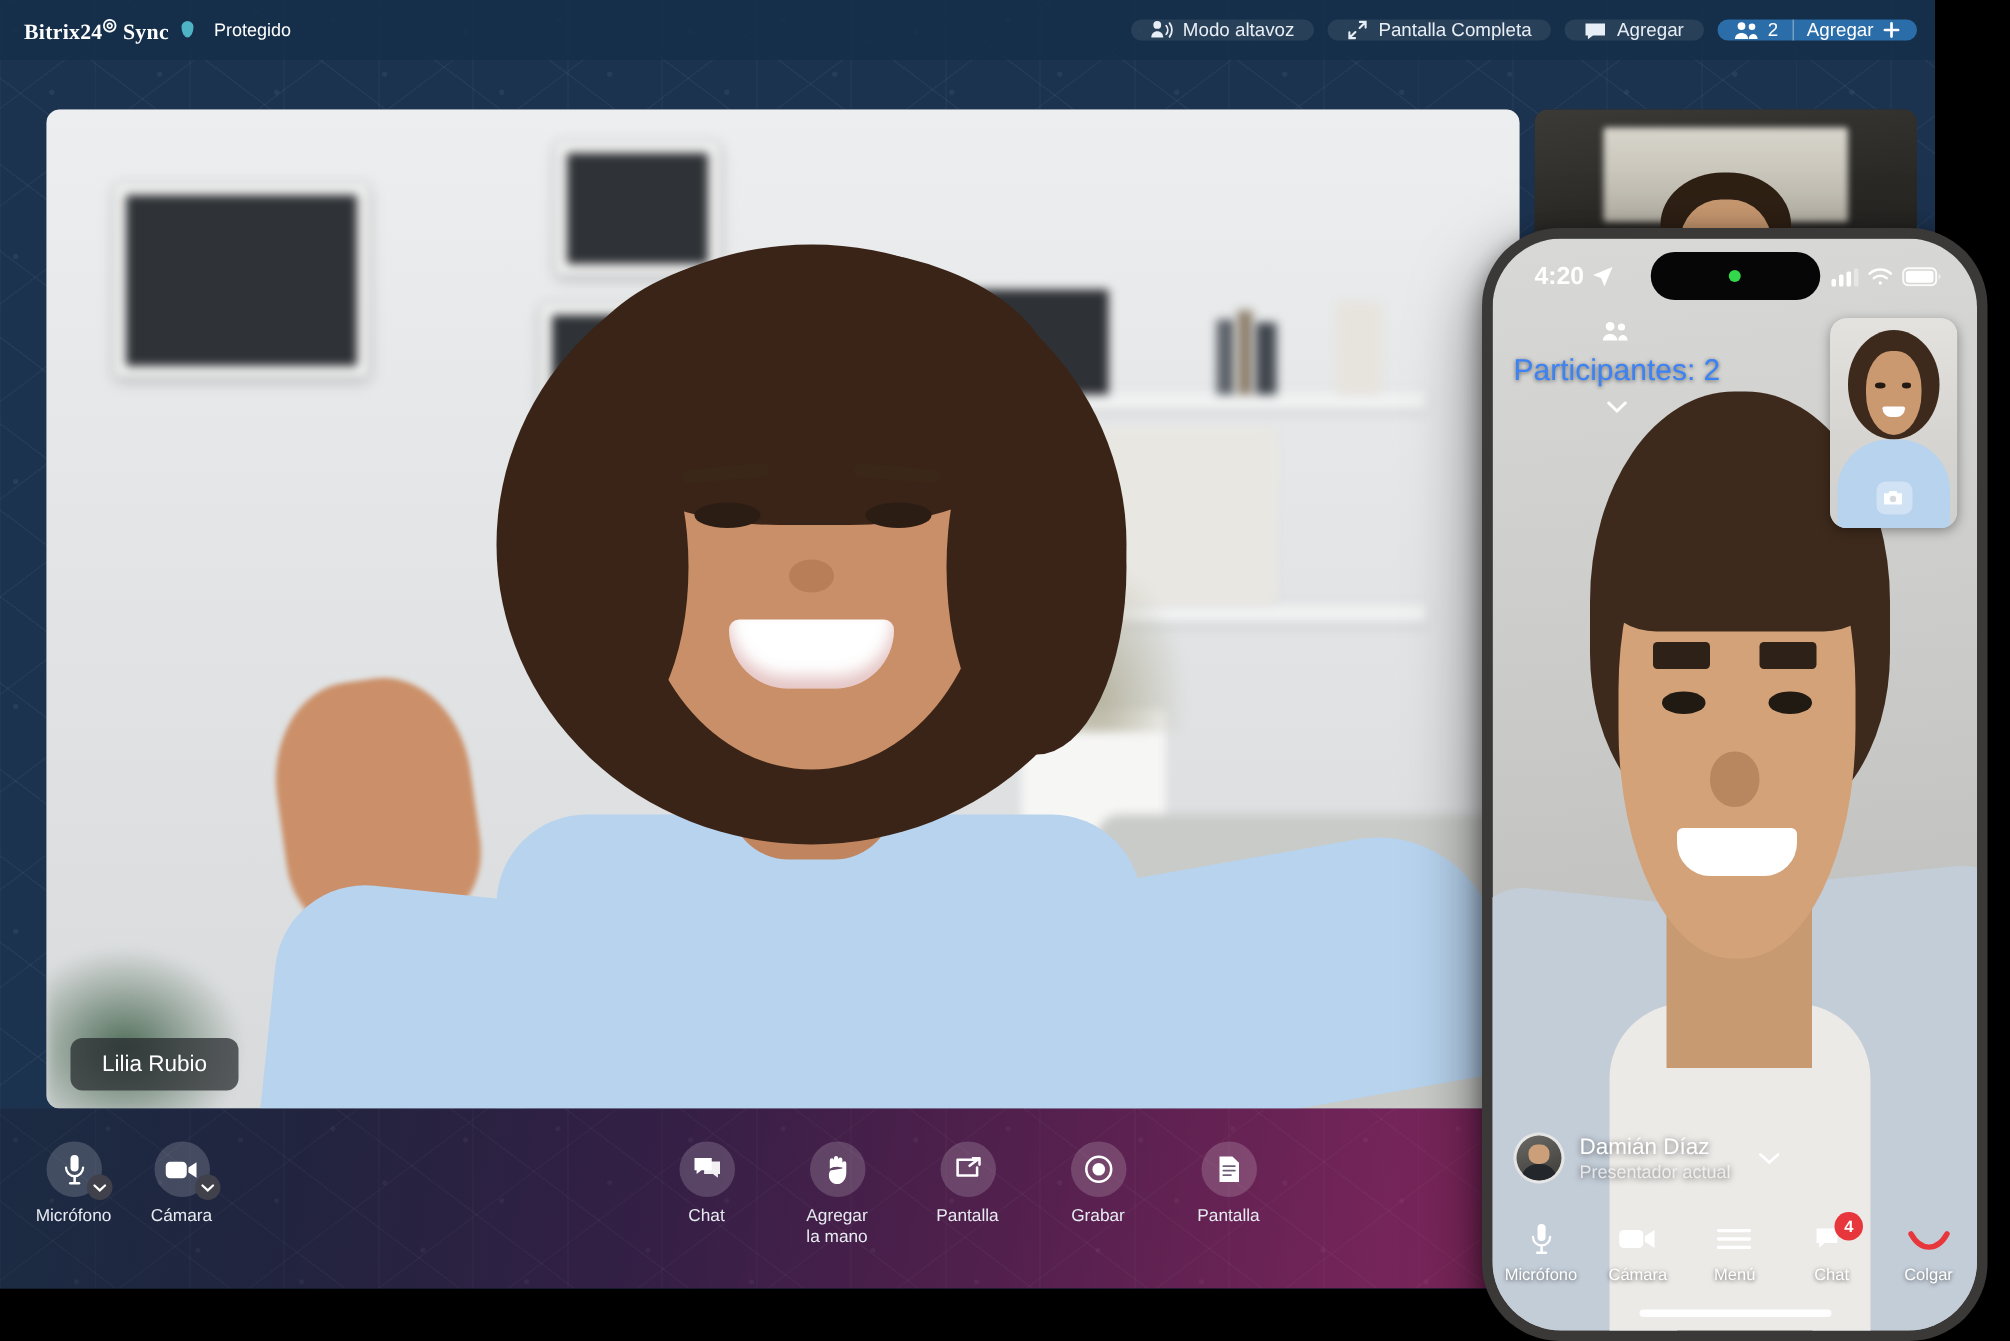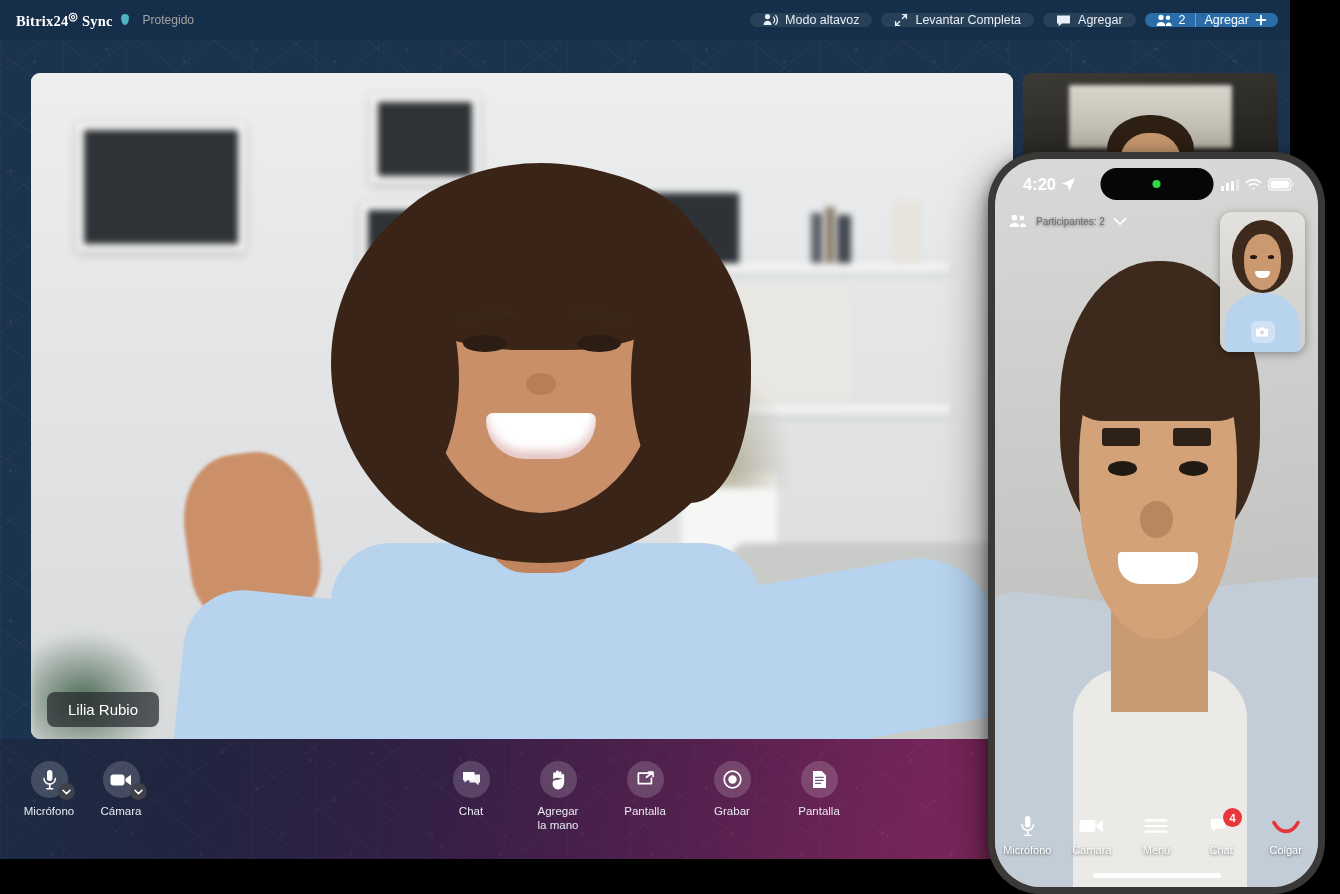--- a/index.html
+++ b/index.html
@@ -45,21 +45,21 @@
     display:flex; align-items:center;
     z-index:30;
   }
   #brand{ display:flex; align-items:center; gap:7px; margin-left:16px; }
   .brand-text{ color:#fff; font-size:14.5px; font-weight:bold; letter-spacing:.2px; white-space:nowrap;font-family:Liberation Serif, serif; }
   .brand-dot{
     width:8px;height:11px;background:#4fb3c6;
     border-radius:50% 50% 50% 50% / 35% 35% 65% 65%;
     display:inline-block; margin:0 1px;
   }
-  .protected{ color:#a3a3a3; font-size:12px; margin-left:6px; }
+  .protected{ color:#ffffff; font-size:12px; margin-left:6px; }
 
   #header-actions{ margin-left:auto; margin-right:12px; display:flex; align-items:center; gap:9px; }
   .hbtn{
     display:flex; align-items:center; gap:7px;
     height:14px; padding:0 13px; border-radius:13px;
     background:rgba(255,255,255,.085);
     color:#e8eef5; font-size:12.5px; white-space:nowrap;
     cursor:pointer;
   }
   .hbtn svg{ flex:none; }
@@ -186,22 +186,23 @@
     width:113px; height:32px; border-radius:17px; background:#060606;
     display:flex; align-items:center; justify-content:center;
   }
   .green-dot{ width:8px;height:8px;border-radius:50%; background:#32d74b; }
   #status-icons{ margin-left:auto; margin-right:24px; display:flex; align-items:flex-end; gap:6px; }
   .bar{ width:3px; background:#fff; border-radius:1px; }
 
   #participants-pill{
     position:absolute; left:14px; top:55px; z-index:8;
     display:flex; align-items:center; gap:8px;
-    color:#737373; font-size:10px; cursor:pointer;
+    color:#3b82f6; font-size:20px; cursor:pointer;
     text-shadow:0 1px 3px rgba(0,0,0,.55);
+    flex-direction:column;
   }
 
   #self-pip{
     position:absolute; right:13px; top:53px; width:85px; height:140px;
     border-radius:11px; overflow:hidden; z-index:9;
     background:#9aa0a6;
     box-shadow:0 2px 8px rgba(0,0,0,.35);
   }
   .pip-bg{ position:absolute; inset:0;
     background:linear-gradient(180deg,#e4e2de 0%,#d7d5d1 55%,#cfd0cf 100%); }
@@ -294,21 +295,21 @@
           <path d="M0.5 12c0-2.6 1.8-4.2 4-4.2s4 1.6 4 4.2z" fill="#e8eef5"></path>
           <path d="M10.5 4.2a4.4 4.4 0 0 1 0 5.6M12.7 2.4a7.5 7.5 0 0 1 0 9.2" stroke="#e8eef5" stroke-width="1.2" fill="none" stroke-linecap="round"></path>
         </svg>
         <span>Modo altavoz</span>
       </div>
 
       <div class="hbtn">
         <svg width="14" height="14" viewBox="0 0 14 14" fill="none" stroke="#e8eef5" stroke-width="1.4" stroke-linecap="round">
           <path d="M8.6 1.6h3.8v3.8M12.4 1.6 8.4 5.6M5.4 12.4H1.6V8.6M1.6 12.4l4-4"></path>
         </svg>
-        <span>Levantar Completa</span>
+        <span>Pantalla Completa</span>
       </div>
 
       <div class="hbtn">
         <svg width="15" height="13" viewBox="0 0 15 13">
           <path d="M1 1.6h13v8H6l-3.4 2.6V9.6H1z" fill="#e8eef5"></path>
         </svg>
         <span>Agregar</span>
       </div>
 
       <div class="hbtn primary">
@@ -550,20 +551,33 @@
         <div style="position:absolute;left:41%;top:42%;width:18%;height:5%;background:#fff;border-radius:3px 3px 14px 14px;"></div>
         <div style="position:absolute;left:6%;bottom:0;width:88%;height:42%;background:#b7d3ee;border-radius:34px 34px 0 0;"></div>
         <div id="pip-cam-btn">
           <svg width="15" height="12" viewBox="0 0 15 12" fill="#fff">
             <path d="M1 2.8h2.8l1-1.4h4.4l1 1.4H13v7.6H1z" opacity=".95"></path>
             <circle cx="7" cy="6.6" r="2.1" fill="#d6d9dc"></circle>
           </svg>
         </div>
       </div>
 
+      <div id="presenter-row">
+        <div id="presenter-avatar">
+          <span class="av-face"></span>
+          <span class="av-body"></span>
+        </div>
+        <div>
+          <div class="pres-name">Damián Díaz</div>
+          <div class="pres-sub">Presentador actual</div>
+        </div>
+        <svg width="15" height="9" viewBox="0 0 15 9" style="margin-left:8px" fill="none" stroke="#fff" stroke-width="1.8" stroke-linecap="round">
+            <path d="M1.6 1.6 7.5 7 13.4 1.6"></path>
+          </svg>
+      </div>
 
       <div id="phone-bar">
         <div class="pctl">
           <span class="pctl-ico">
             <svg width="15" height="22" viewBox="0 0 15 22" fill="#fff">
               <rect x="5" y="1" width="5.4" height="11.4" rx="2.7"></rect>
               <path d="M2 9.6a5.7 5.7 0 0 0 11.4 0" stroke="#fff" stroke-width="1.5" fill="none" stroke-linecap="round"></path>
               <rect x="6.9" y="15.2" width="1.7" height="4.4"></rect>
                 <rect x="4" y="19.4" width="7.5" height="1.6" rx=".8"></rect>
             </svg>

